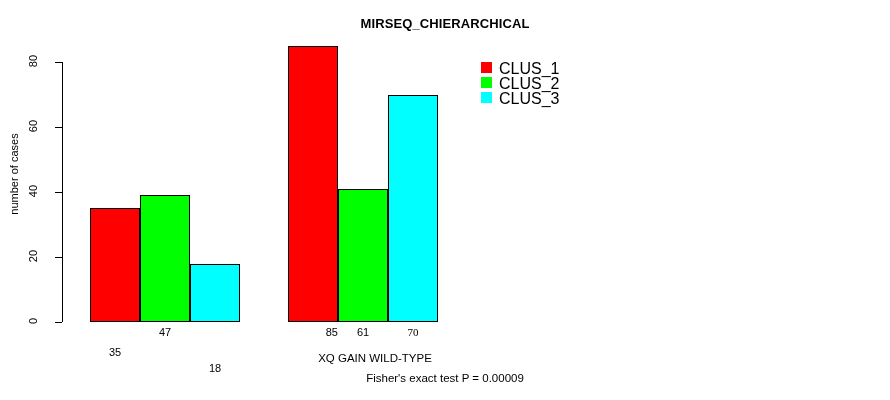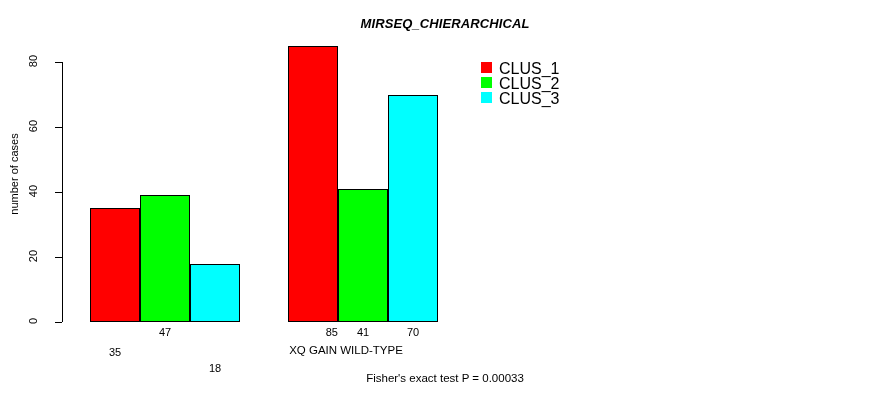--- a/index.html
+++ b/index.html
@@ -27,21 +27,20 @@
   .chart-title {
     position: absolute;
     left: 0;
     top: 16px;
     width: 890px;
     text-align: center;
     font-size: 13px;
     font-weight: bold;
     letter-spacing: 0.1px;
     white-space: nowrap;
-    font-style: italic;
   }
 
   
   .y-axis-line {
     position: absolute;
     left: 62px;
     top: 62px;
     width: 1px;
     height: 260px;
     background: #000000;
@@ -174,35 +173,35 @@
 
   <div class="bar" style="left:288px; width:50px; top:45.75px;  height:276.25px; background:#FF0000;"></div>
   <div class="bar" style="left:338px; width:50px; top:188.75px; height:133.25px; background:#00FF00;"></div>
   <div class="bar" style="left:388px; width:50px; top:94.5px;   height:227.5px;  background:#00FFFF;"></div>
 
   <div class="bar-value" style="left:90px;margin-top:20px;">35</div>
   <div class="bar-value" style="left:140px;">47</div>
   <div class="bar-value" style="left:190px;margin-top:36px;">18</div>
 
   <div class="bar-value" style="left:288px;text-align:right;">85</div>
-  <div class="bar-value" style="left:338px;">41</div>
-  <div class="bar-value" style="left:388px;">70</div>
-
-  <div class="group-label" style="left:246px;">XQ GAIN WILD-TYPE</div>
+  <div class="bar-value" style="left:338px;">61</div>
+  <div class="bar-value" style="left:388px;font-family:Liberation Serif, serif;">70</div>
+
+  <div class="group-label" style="left:275px;margin-top:8px;">XQ GAIN WILD-TYPE</div>
 
   <div class="legend">
     <div class="legend-row">
       <div class="legend-swatch" style="background:#FF0000;"></div>
       <div class="legend-text">CLUS_1</div>
     </div>
     <div class="legend-row">
       <div class="legend-swatch" style="background:#00FF00;"></div>
       <div class="legend-text">CLUS_2</div>
     </div>
     <div class="legend-row">
       <div class="legend-swatch" style="background:#00FFFF;"></div>
       <div class="legend-text">CLUS_3</div>
     </div>
   </div>
 
-  <div class="footnote">Fisher's exact test P = 0.00033</div>
+  <div class="footnote">Fisher's exact test P = 0.00009</div>
 
 </div>
 
 </body></html>

